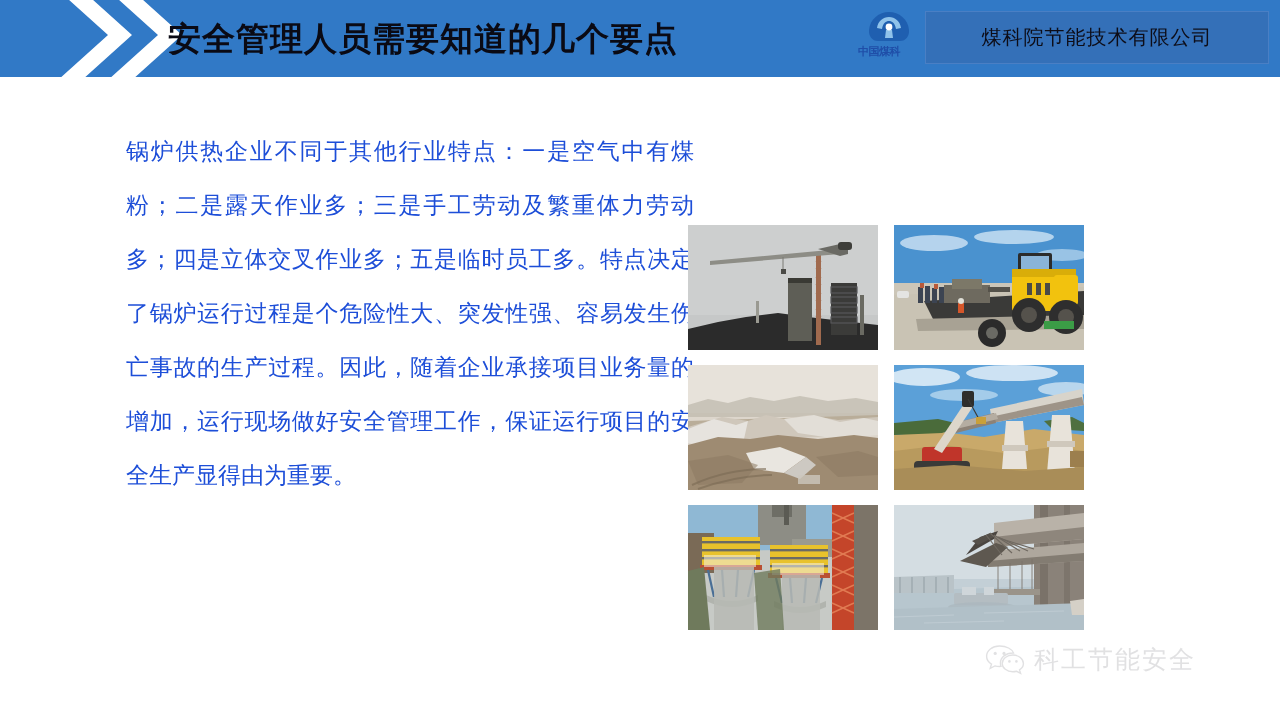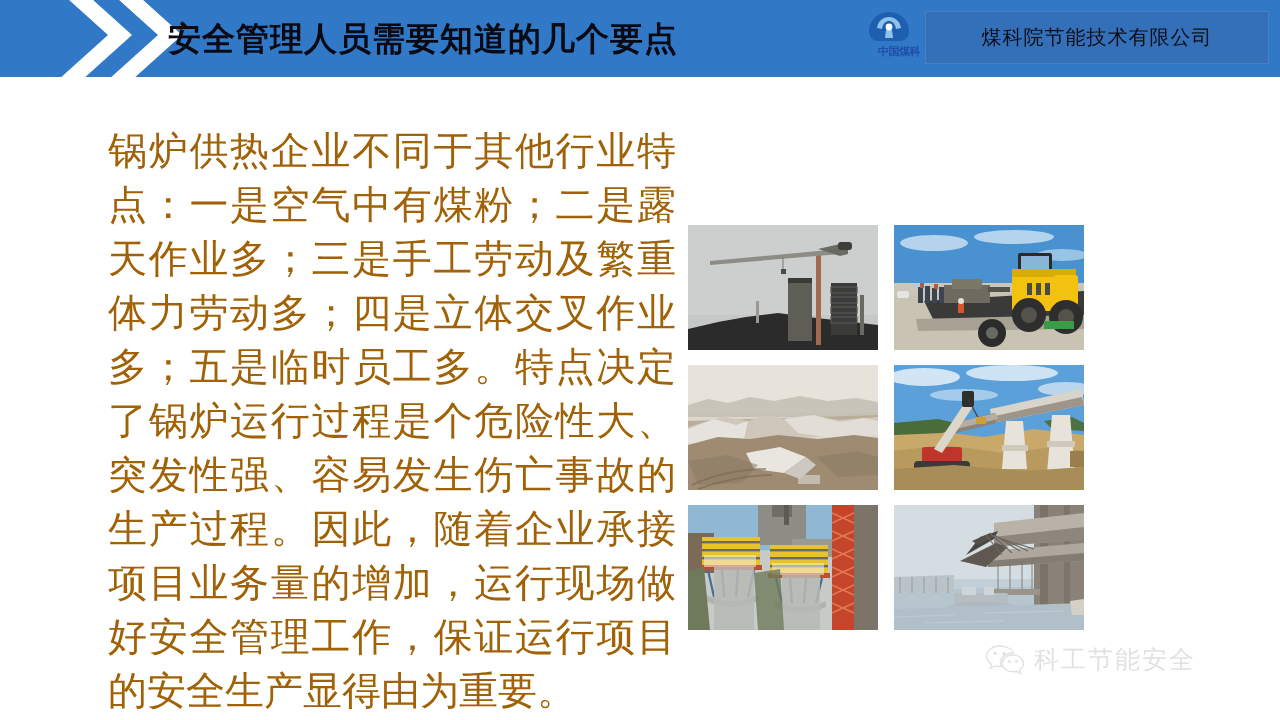--- a/index.html
+++ b/index.html
@@ -74,21 +74,21 @@
     top: 2px;
     width: 46px;
     height: 34px;
   }
   .coal-mark svg { display: block; }
   .coal-text {
     position: absolute;
     left: 0;
     top: 36px;
     width: 62px;
-    text-align: right;
+    text-align: left;
     font-size: 11px;
     font-weight: bold;
     color: #1f4ea8;
     letter-spacing: -0.5px;
     font-family: "DejaVu Sans", "Liberation Sans", sans-serif;
   }
 
   
   .company-box {
     position: absolute;
@@ -107,26 +107,26 @@
     font-size: 20px;
     color: #0d0d18;
     letter-spacing: 1px;
     white-space: nowrap;
     font-family: "DejaVu Sans", "Liberation Sans", sans-serif;
   }
 
   
   .body-text {
     position: absolute;
-    left: 108px;
+    left: 126px;
     top: 124px;
     width: 568px;
-    font-size: 39px;
+    font-size: 23px;
     line-height: 54px;
-    color: #a16207;
+    color: #1d4ed8;
     text-align: justify;
     text-justify: inter-ideograph;
     font-family: "DejaVu Sans", "Liberation Sans", sans-serif;
     word-break: break-all;
   }
 
   
   .photo-grid {
     position: absolute;
     left: 688px;

